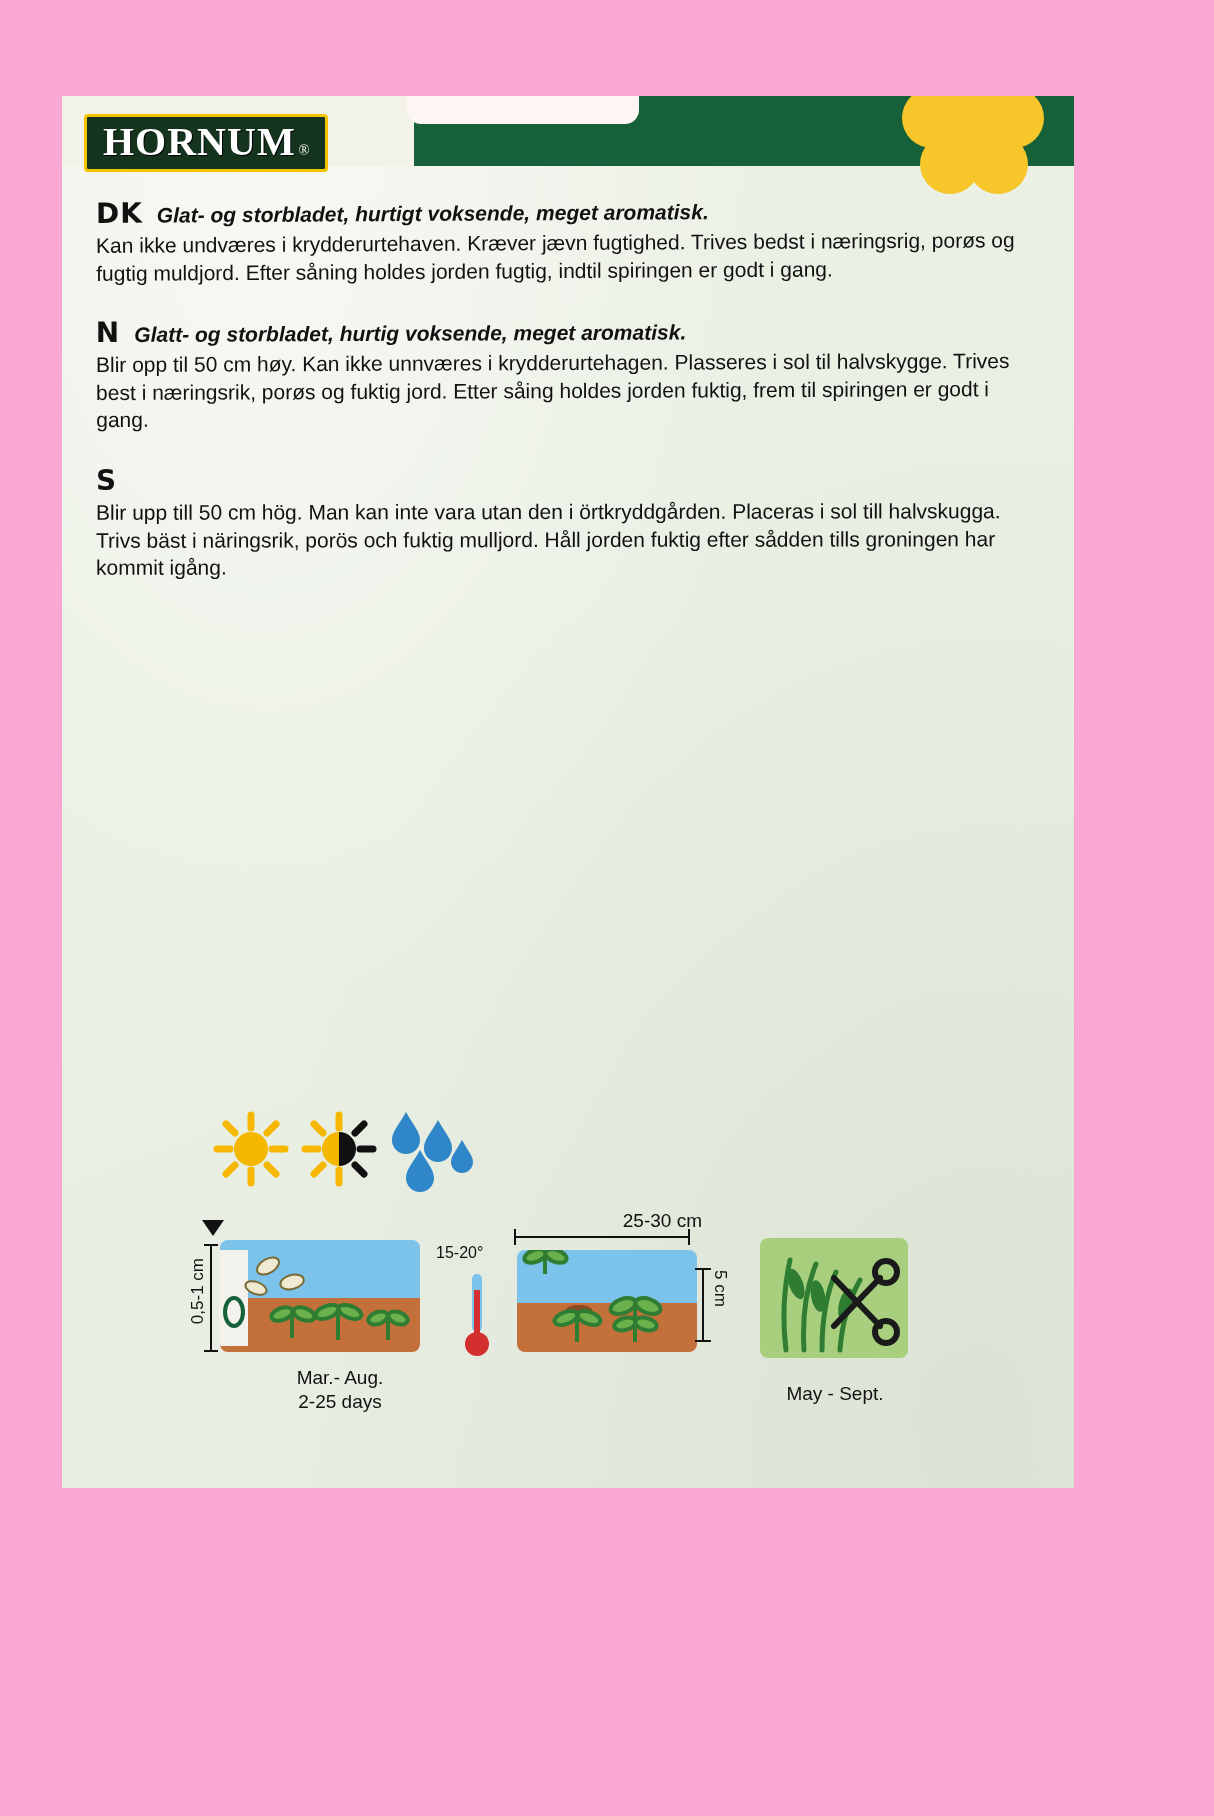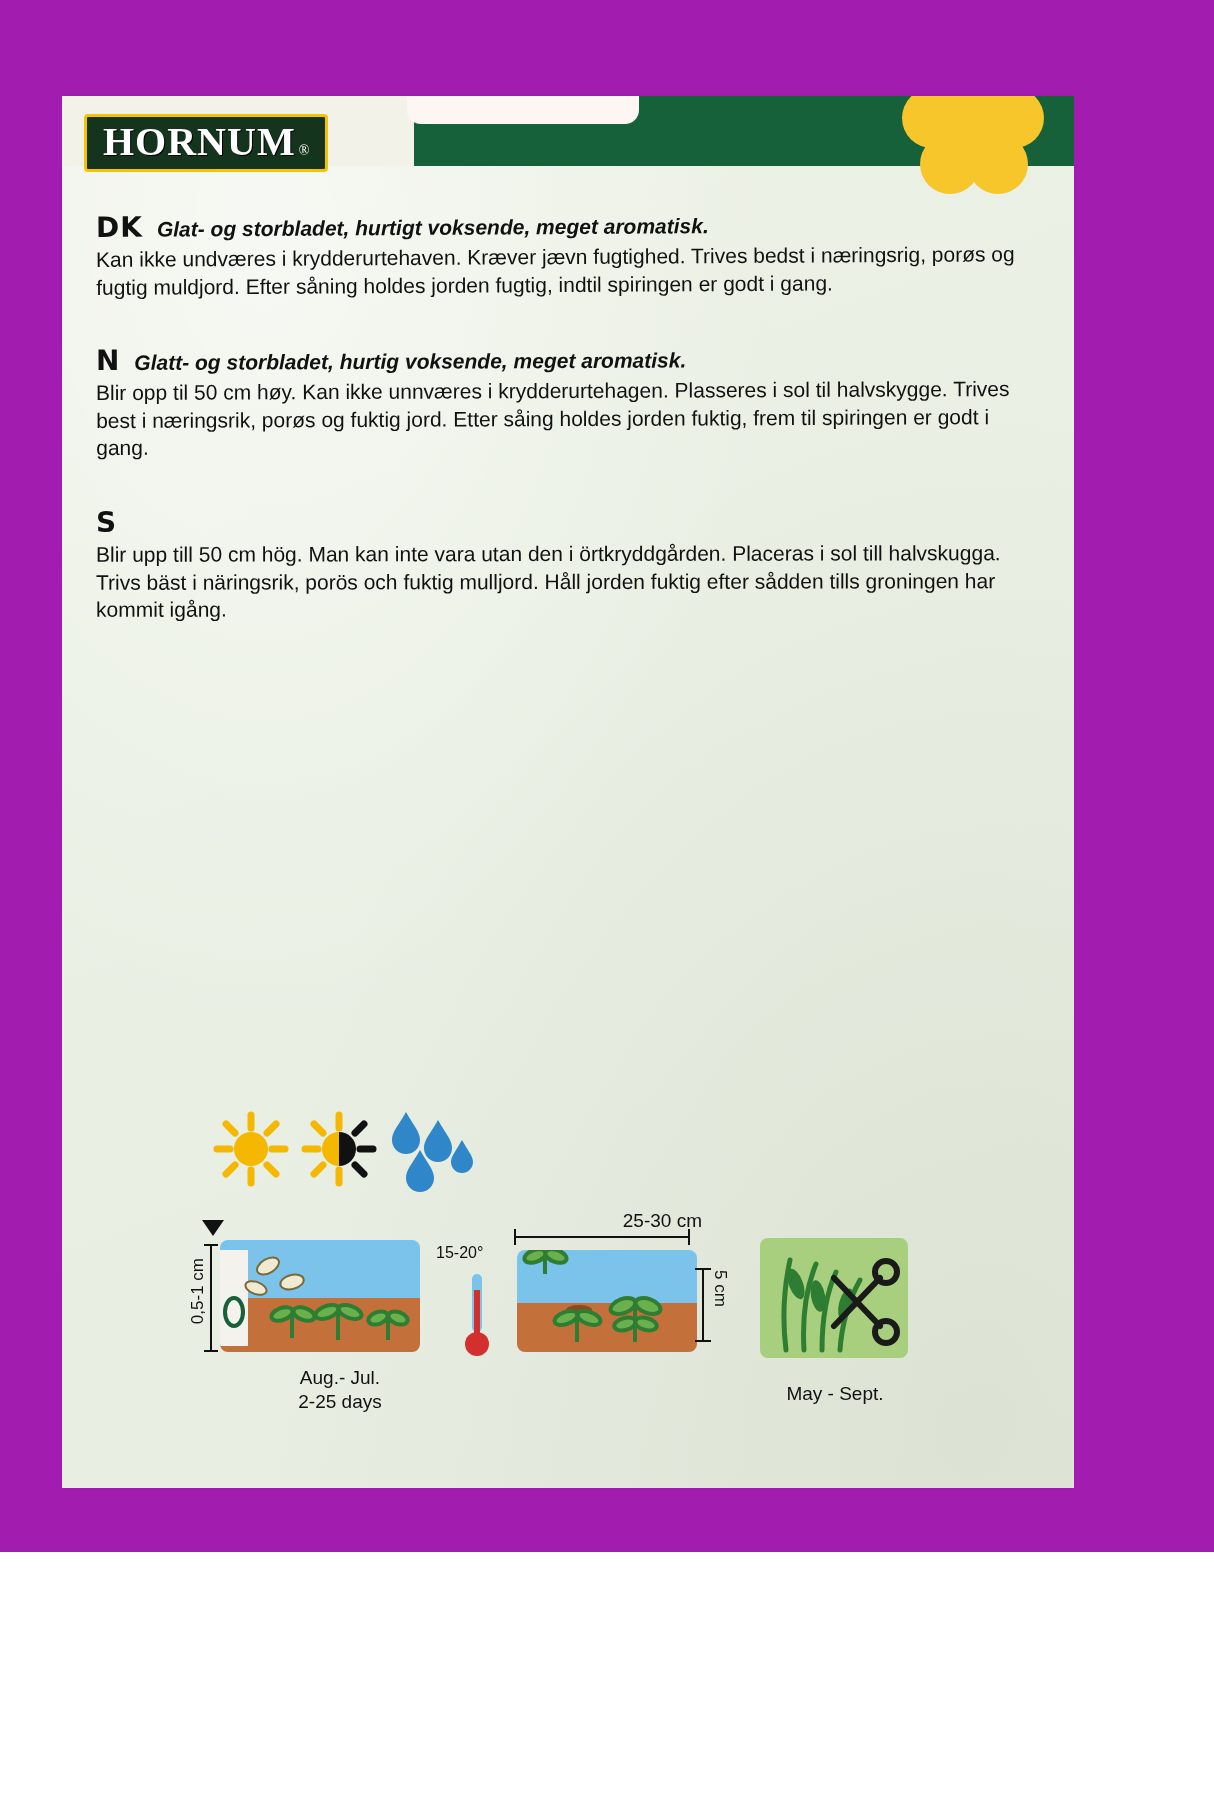--- a/index.html
+++ b/index.html
@@ -9,22 +9,22 @@
   }
   body {
     width: 1214px;
     height: 1816px;
     font-family: "Liberation Sans", sans-serif;
     overflow: hidden;
   }
   .page {
     position: relative;
     width: 1214px;
-    height: 1552px;
-    background: #a21caf;
+    height: 1816px;
+    background: #f9a8d4;
   }
   
   .packet {
     position: absolute;
     left: 62px;
     top: 96px;
     width: 1012px;
     height: 1392px;
     background: linear-gradient(160deg, #eef1e6 0%, #eaf0e4 30%, #e9efe3 60%, #e6ece0 100%);
     box-shadow: 0 0 0 1px rgba(0,0,0,0.02);
@@ -116,21 +116,20 @@
     align-items: baseline;
     gap: 14px;
     margin-bottom: 2px;
   }
   .lang-code {
     font-weight: bold;
     font-size: 28px;
     color: #111;
     letter-spacing: 1px;
     font-family: "DejaVu Sans", sans-serif;
-    margin-top: 14px;
   }
   .lang-sub {
     font-weight: bold;
     font-style: italic;
     font-size: 21px;
     color: #111;
   }
   .lang-body {
     font-size: 21px;
     line-height: 1.32;
@@ -497,21 +496,21 @@
                 <path d="M74 40 L120 88"></path>
                 <path d="M74 88 L120 40"></path>
                 <circle cx="126" cy="94" r="11"></circle>
                 <circle cx="126" cy="34" r="11"></circle>
               </g>
             </g>
           </svg>
         </div>
 
         <div class="caption cap-sow">
-          <div>Aug.- Jul.</div>
+          <div>Mar.- Aug.</div>
           <div>2-25 days</div>
         </div>
 
         <div class="caption cap-harvest">May - Sept.</div>
 
       </div>
     </div>
 
   </div>
 </div>

